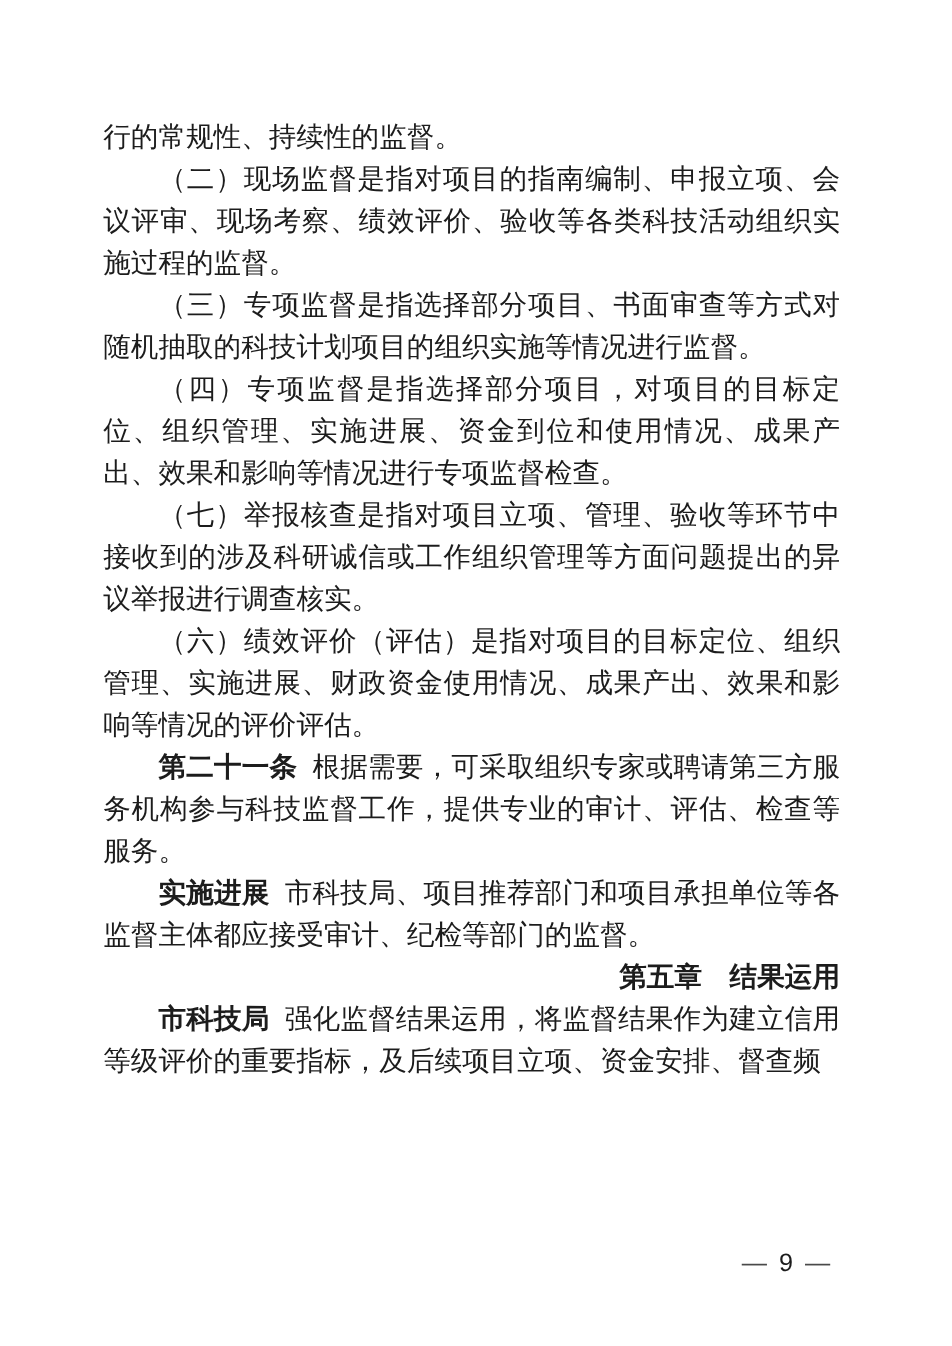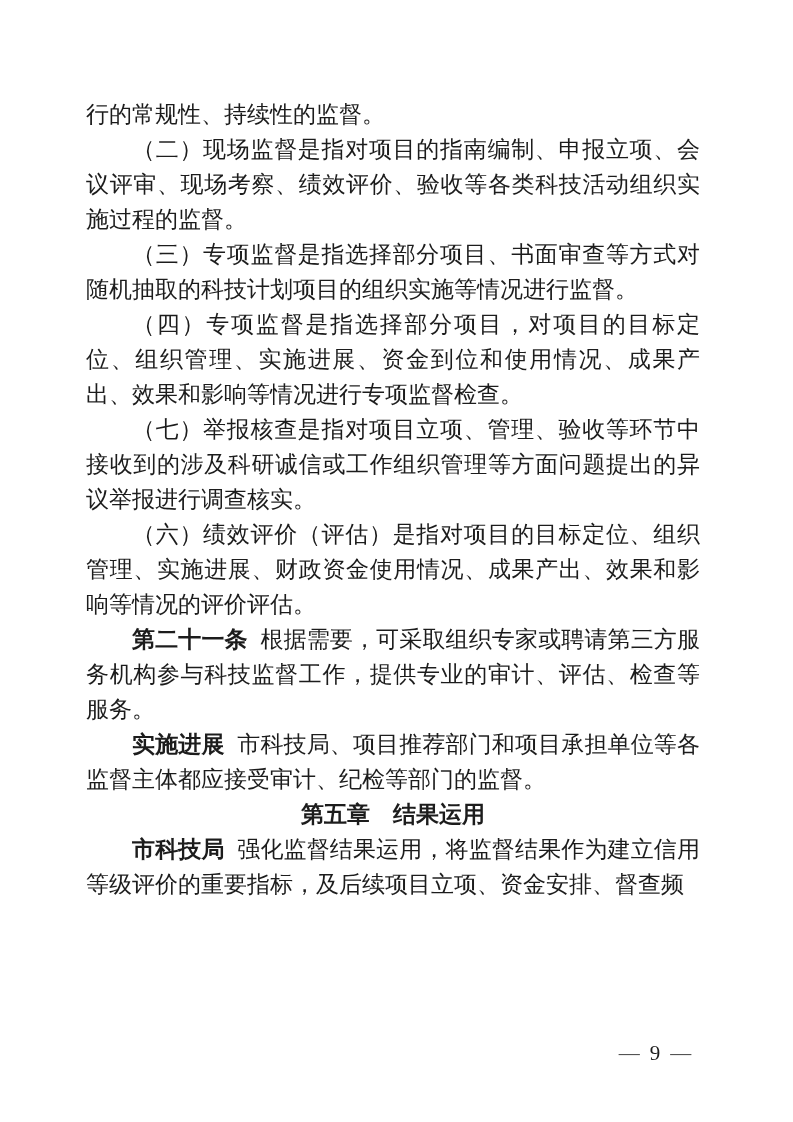--- a/index.html
+++ b/index.html
@@ -6,21 +6,21 @@
     margin: 0;
     padding: 0;
     background: #ffffff;
   }
   .page {
     position: relative;
     width: 793px;
     height: 1122px;
     background: #ffffff;
     overflow: hidden;
-    font-family: Liberation Serif, serif;
+    font-family: Liberation Sans, sans-serif;
   }
   .content {
     position: absolute;
     left: 86px;
     top: 97px;
     width: 614px;
     color: #1c1c1c;
     font-size: 23px;
     line-height: 35px;
     text-align: justify;
@@ -31,21 +31,21 @@
     padding: 0;
     text-indent: 2em;
   }
   p.para.no-indent {
     text-indent: 0;
   }
   p.chapter {
     margin: 0;
     padding: 0;
     text-indent: 0;
-    text-align: center;
+    text-align: right;
     font-weight: bold;
   }
   .article-label {
     font-weight: bold;
     margin-right: 0.55em;
   }
   .footer {
     position: absolute;
     left: 605px;
     top: 1040px;

